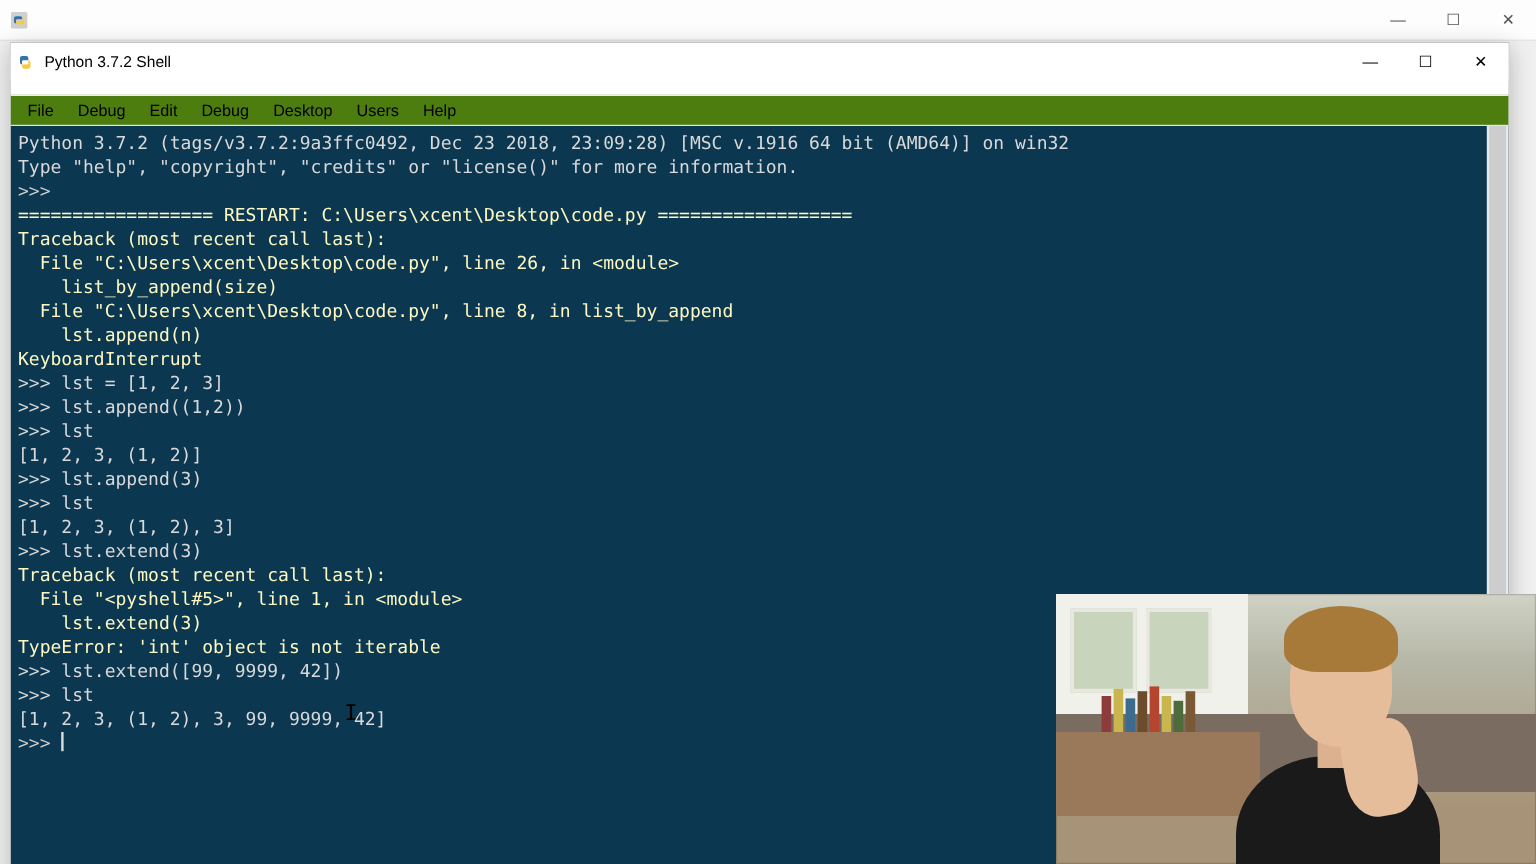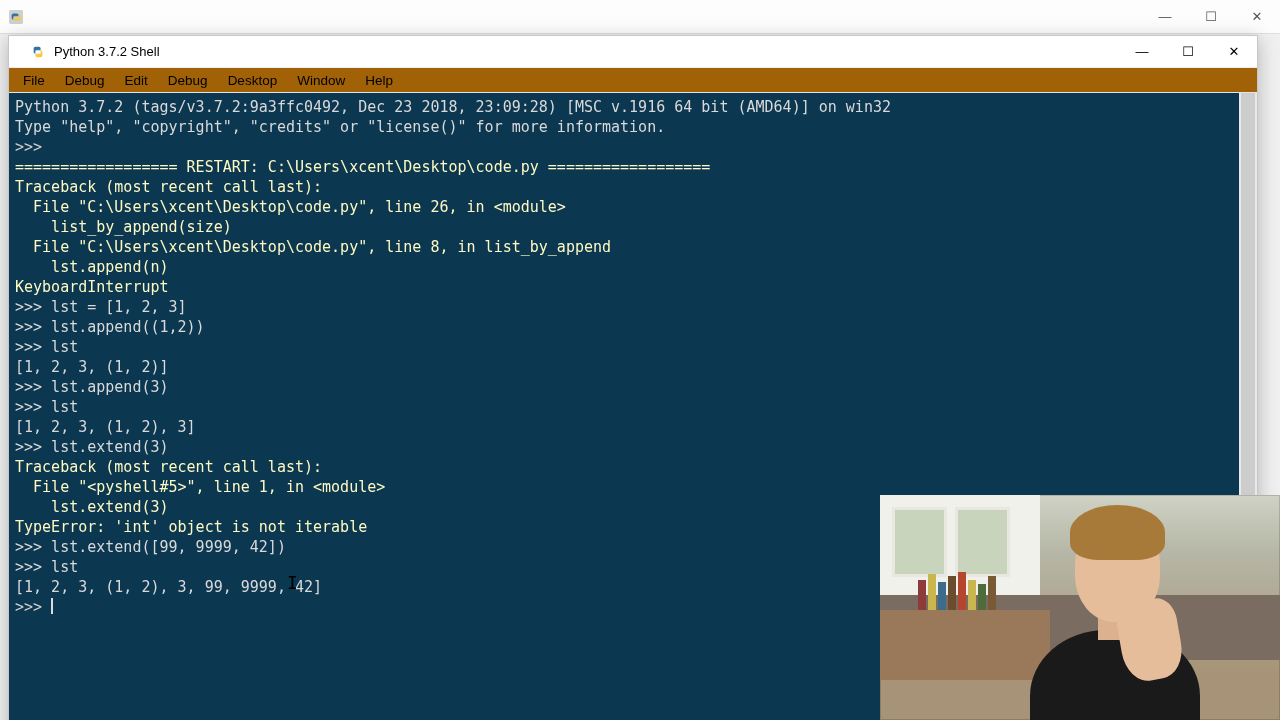--- a/index.html
+++ b/index.html
@@ -29,33 +29,33 @@
   .shell-window {
     position:absolute;
     left: 8px; top: 35px;
     width: 1250px;
     border: 1px solid #c7c7c7;
     background:#fff;
     box-shadow: 0 4px 18px rgba(0,0,0,.25);
   }
   .shell-title {
     height: 31px; display:flex; align-items:center;
-    background:#ffffff; padding-left:21px; font-size:13px; color:#000;
+    background:#ffffff; padding-left:4px; font-size:13px; color:#000;
   }
   .shell-title .icon { width:16px;height:16px;margin-right:8px;
     display:inline-flex;align-items:center;justify-content:center;}
   .shell-controls { margin-left:auto; display:flex; }
   .shell-controls .btn {
     width:46px;height:31px;display:flex;align-items:center;justify-content:center;
     color:#000;
   }
   .menu-bar {
     height:26px; display:flex; align-items:center; gap:4px;
     padding: 0 6px; font-size:13.5px; color:#000;
-    background:#a16207; border-top:1px solid #eee; border-bottom:1px solid #e5e5e5;
+    background:#4d7c0f; border-top:1px solid #eee; border-bottom:1px solid #e5e5e5;margin-top:12px;
   }
   .menu-bar .menu-item { padding:2px 8px; }
   
   .term-wrap { position:relative; }
   .term {
     background:#0b3750;
     color:#d9d9d9;
     font-family: Consolas, "DejaVu Sans Mono", monospace;
     font-size: 15px;
     line-height: 20px;
@@ -175,21 +175,21 @@
       <div class="btn close">✕</div>
     </div>
   </div>
 
   <div class="menu-bar">
     <span class="menu-item">File</span>
     <span class="menu-item">Debug</span>
     <span class="menu-item">Edit</span>
     <span class="menu-item">Debug</span>
     <span class="menu-item">Desktop</span>
-    <span class="menu-item">Window</span>
+    <span class="menu-item">Users</span>
     <span class="menu-item">Help</span>
   </div>
 
   <div class="term-wrap">
     <div class="term" id="term"><div><span>Python 3.7.2 (tags/v3.7.2:9a3ffc0492, Dec 23 2018, 23:09:28) [MSC v.1916 64 bit (AMD64)] on win32</span></div><div><span>Type "help", "copyright", "credits" or "license()" for more information.</span></div><div><span class="prompt">&gt;&gt;&gt; </span></div><div><span class="err">================== RESTART: C:\Users\xcent\Desktop\code.py ==================</span></div><div><span class="err">Traceback (most recent call last):</span></div><div><span class="err">  File "C:\Users\xcent\Desktop\code.py", line 26, in &lt;module&gt;</span></div><div><span class="err">    list_by_append(size)</span></div><div><span class="err">  File "C:\Users\xcent\Desktop\code.py", line 8, in list_by_append</span></div><div><span class="err">    lst.append(n)</span></div><div><span class="err">KeyboardInterrupt</span></div><div><span>&gt;&gt;&gt; lst = [1, 2, 3]</span></div><div><span>&gt;&gt;&gt; lst.append((1,2))</span></div><div><span>&gt;&gt;&gt; lst</span></div><div><span>[1, 2, 3, (1, 2)]</span></div><div><span>&gt;&gt;&gt; lst.append(3)</span></div><div><span>&gt;&gt;&gt; lst</span></div><div><span>[1, 2, 3, (1, 2), 3]</span></div><div><span>&gt;&gt;&gt; lst.extend(3)</span></div><div><span class="err">Traceback (most recent call last):</span></div><div><span class="err">  File "&lt;pyshell#5&gt;", line 1, in &lt;module&gt;</span></div><div><span class="err">    lst.extend(3)</span></div><div><span class="err">TypeError: 'int' object is not iterable</span></div><div><span>&gt;&gt;&gt; lst.extend([99, 9999, 42])</span></div><div><span>&gt;&gt;&gt; lst</span></div><div><span>[1, 2, 3, (1, 2), 3, 99, 9999, 42]</span></div><div><span class="prompt">&gt;&gt;&gt; </span><span class="cursor"></span></div></div>
     <div class="scrollbar">
       <div class="thumb"></div>
     </div>
     <span class="ibeam">I</span>
   </div>

